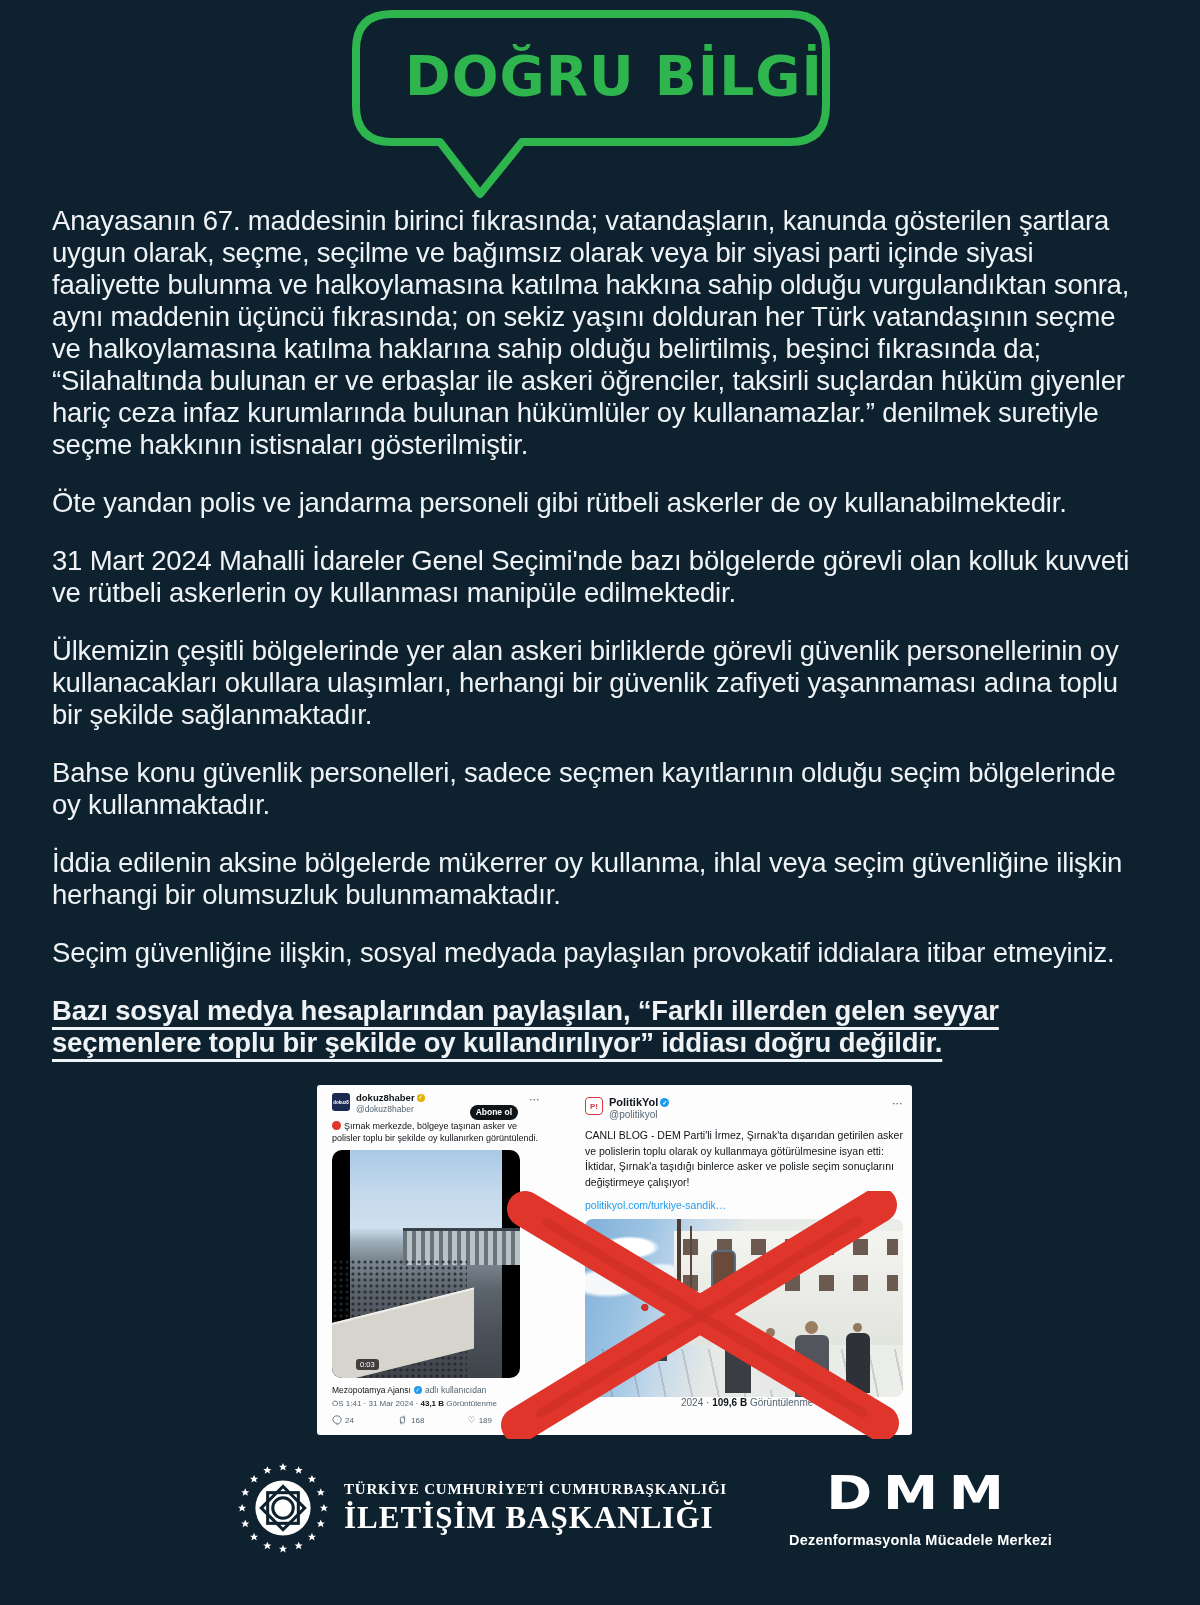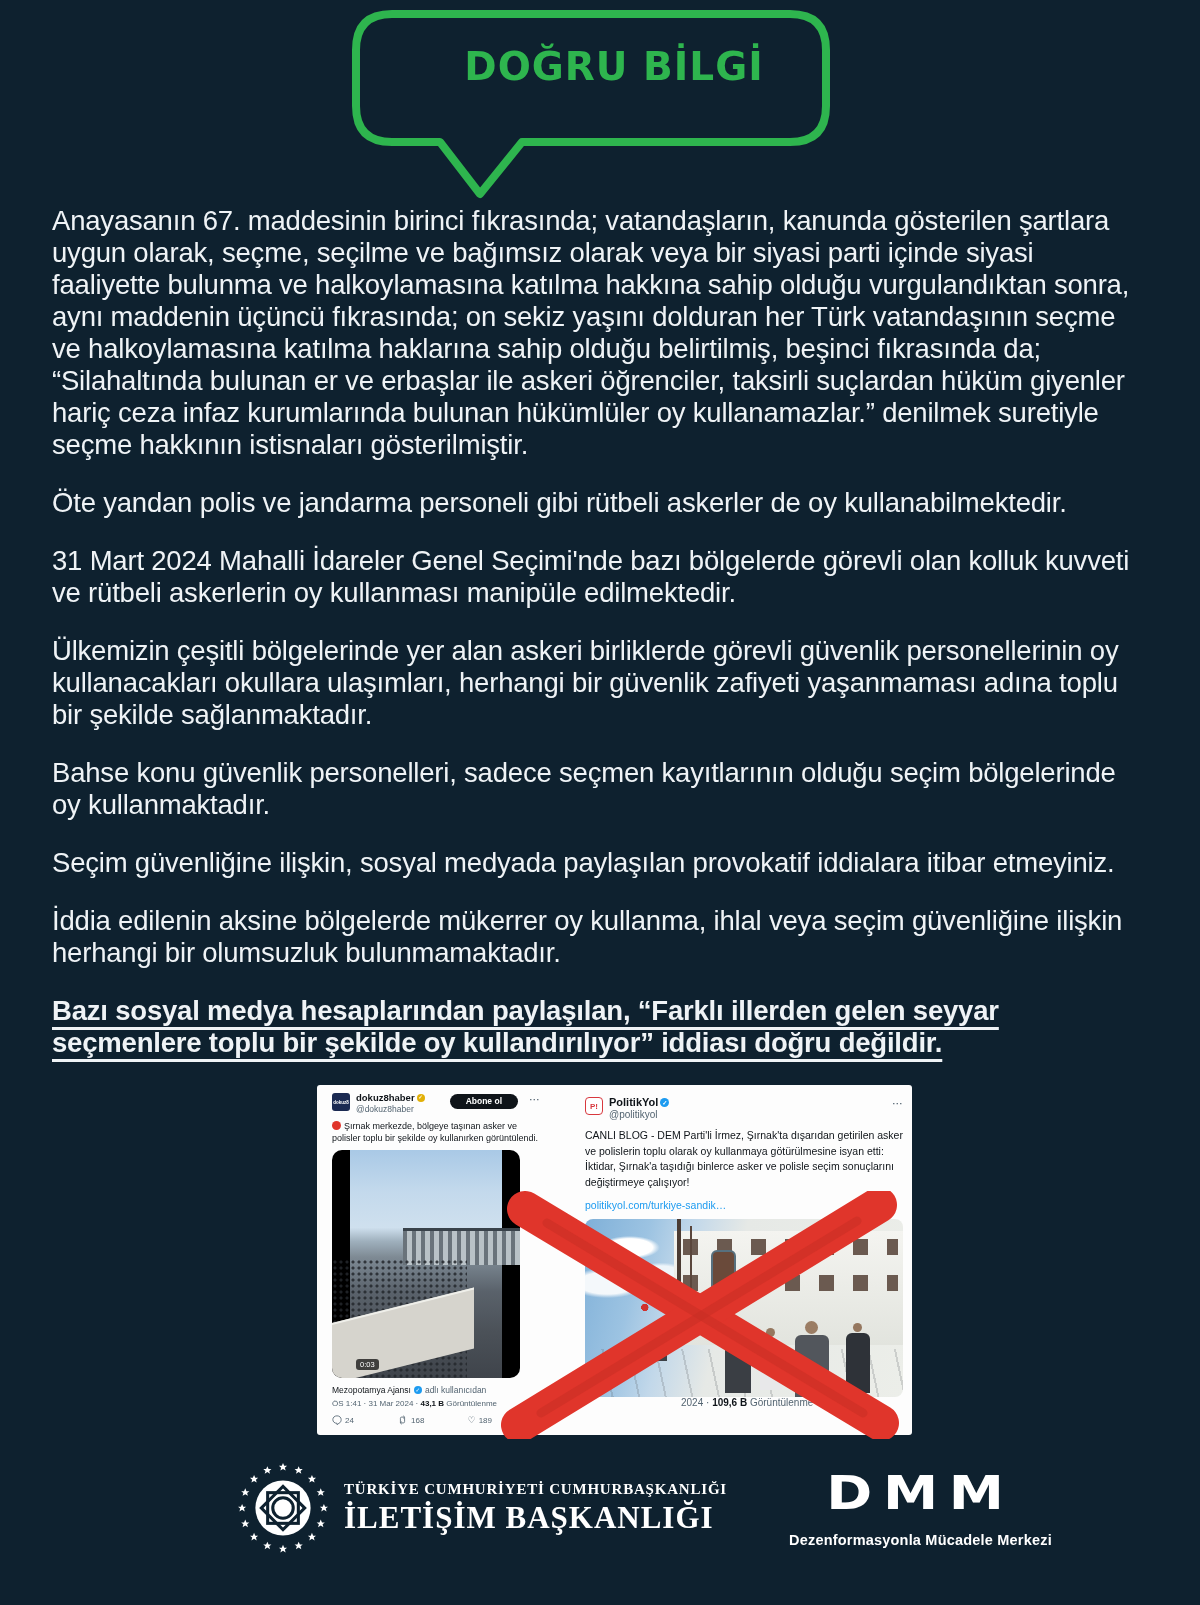--- a/index.html
+++ b/index.html
@@ -11,21 +11,21 @@
     overflow:hidden;
     position:relative;
   }
   
   .bubble-area{position:relative;height:205px;}
   .bubble-svg{position:absolute;left:352px;top:10px;}
   .bubble-label{
     position:absolute;left:352px;top:44px;width:524px;
     text-align:center;
     font-family:"DejaVu Sans", sans-serif;
-    font-weight:700;font-size:39px;letter-spacing:1px;
+    font-weight:700;font-size:55px;letter-spacing:1px;
     color:#2EB54E;
   }
   
   .content{padding:0 52px;}
   .content p{
     margin:0 0 26px 0;
     font-size:27.5px;line-height:32px;letter-spacing:-0.2px;
     color:#EFF3F6;
   }
   .claim{
@@ -55,23 +55,23 @@
   .tw-name{font-weight:700;color:#0F1419;display:flex;align-items:center;gap:2px;}
   .tw-left .tw-name{font-size:9.5px;}
   .tw-right .tw-name{font-size:11px;}
   .tw-handle{color:#536471;margin-top:2px;}
   .tw-left .tw-handle{font-size:8.5px;}
   .tw-right .tw-handle{font-size:10px;}
   .badge{display:inline-flex;align-items:center;justify-content:center;border-radius:50%;color:#fff;}
   .badge-gold{width:8px;height:8px;background:#E2B007;font-size:5.5px;}
   .badge-blue{width:9px;height:9px;background:#1D9BF0;font-size:6px;}
   .follow-btn{
-    position:absolute;right:22px;top:1px;
+    position:absolute;right:22px;top:12px;
     background:#0F1419;color:#fff;border-radius:999px;
-    font-size:8.5px;font-weight:700;padding:3px 16px;line-height:1;
+    font-size:8.5px;font-weight:700;padding:3px 6px;line-height:1;
   }
   .more-dots{position:absolute;right:0;top:2px;color:#536471;font-size:9px;font-weight:700;letter-spacing:0.5px;}
   .tw-text{margin-top:8px;color:#0F1419;}
   .tw-left .tw-text{font-size:9px;line-height:11.5px;}
   .tw-right .tw-text{font-size:10.5px;line-height:15.5px;}
   .red-dot{display:inline-block;width:9px;height:9px;border-radius:50%;background:#E0352B;margin-right:3px;vertical-align:-1px;}
   .tw-link{margin-top:9px;font-size:10.5px;color:#1D9BF0;}
   
   .video{
     position:relative;margin-top:6px;width:188px;height:228px;
@@ -184,22 +184,22 @@
   </svg>
   <div class="bubble-label">DOĞRU BİLGİ</div>
 </div>
 
 <div class="content">
   <p>Anayasanın 67. maddesinin birinci fıkrasında; vatandaşların, kanunda gösterilen şartlara uygun olarak, seçme, seçilme ve bağımsız olarak veya bir siyasi parti içinde siyasi faaliyette bulunma ve halkoylamasına katılma hakkına sahip olduğu vurgulandıktan sonra, aynı maddenin üçüncü fıkrasında; on sekiz yaşını dolduran her Türk vatandaşının seçme ve halkoylamasına katılma haklarına sahip olduğu belirtilmiş, beşinci fıkrasında da; “Silahaltında bulunan er ve erbaşlar ile askeri öğrenciler, taksirli suçlardan hüküm giyenler hariç ceza infaz kurumlarında bulunan hükümlüler oy kullanamazlar.” denilmek suretiyle seçme hakkının istisnaları gösterilmiştir.</p>
   <p>Öte yandan polis ve jandarma personeli gibi rütbeli askerler de oy kullanabilmektedir.</p>
   <p>31 Mart 2024 Mahalli İdareler Genel Seçimi'nde bazı bölgelerde görevli olan kolluk kuvveti ve rütbeli askerlerin oy kullanması manipüle edilmektedir.</p>
   <p>Ülkemizin çeşitli bölgelerinde yer alan askeri birliklerde görevli güvenlik personellerinin oy kullanacakları okullara ulaşımları, herhangi bir güvenlik zafiyeti yaşanmaması adına toplu bir şekilde sağlanmaktadır.</p>
   <p>Bahse konu güvenlik personelleri, sadece seçmen kayıtlarının olduğu seçim bölgelerinde oy kullanmaktadır.</p>
+  <p>İddia edilenin aksine bölgelerde mükerrer oy kullanma, ihlal veya seçim güvenliğine ilişkin herhangi bir olumsuzluk bulunmamaktadır.</p>
   <p>Seçim güvenliğine ilişkin, sosyal medyada paylaşılan provokatif iddialara itibar etmeyiniz.</p>
-  <p>İddia edilenin aksine bölgelerde mükerrer oy kullanma, ihlal veya seçim güvenliğine ilişkin herhangi bir olumsuzluk bulunmamaktadır.</p>
   <p class="claim">Bazı sosyal medya hesaplarından paylaşılan, “Farklı illerden gelen seyyar seçmenlere toplu bir şekilde oy kullandırılıyor” iddiası doğru değildir.</p>
 
   <div class="shot-card">
 
     <div class="tw tw-left">
       <div class="tw-header">
         <div class="avatar av-left">dokuz8</div>
         <div class="nameblock">
           <div class="tw-name">
             <span>dokuz8haber</span>

